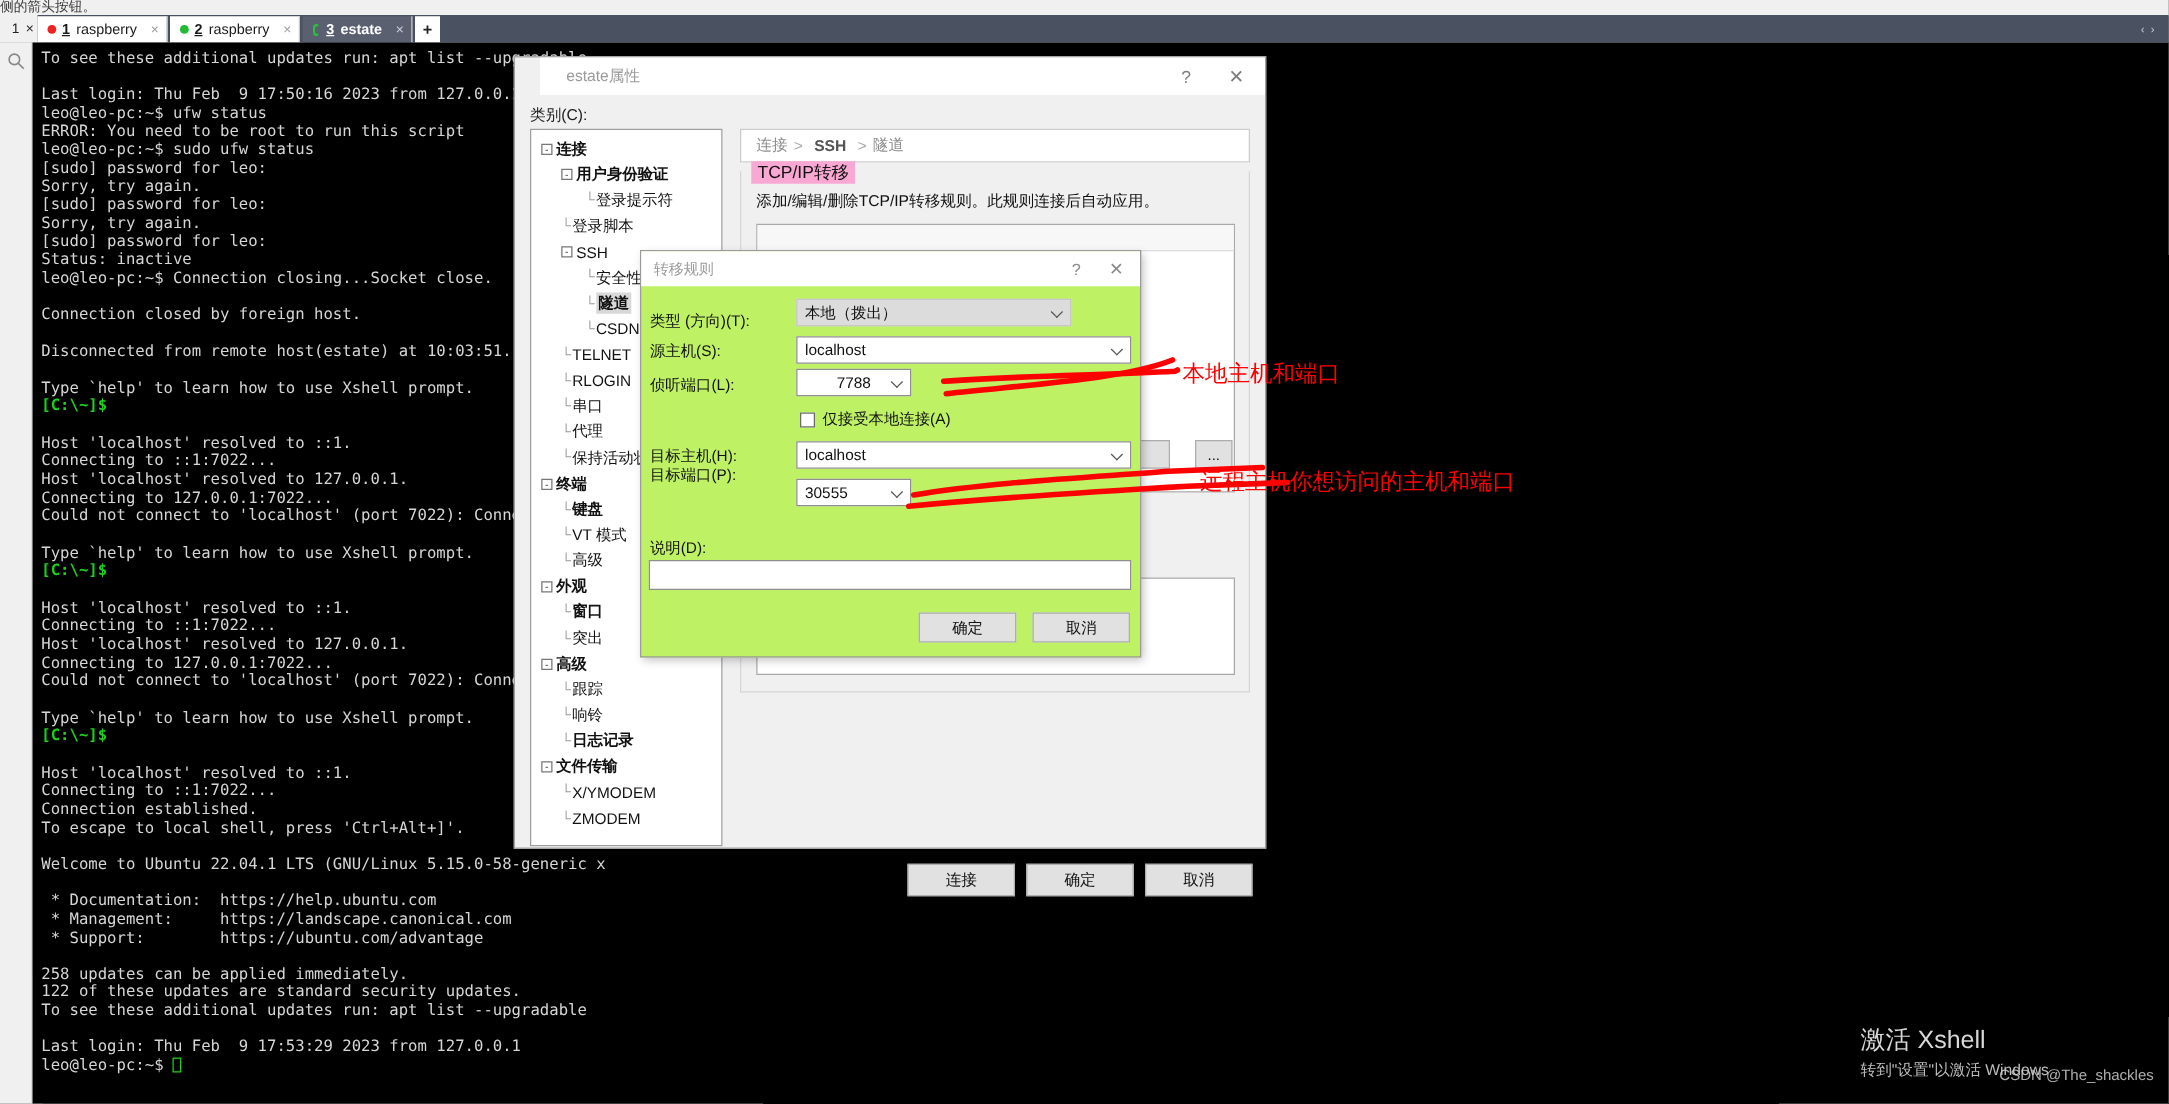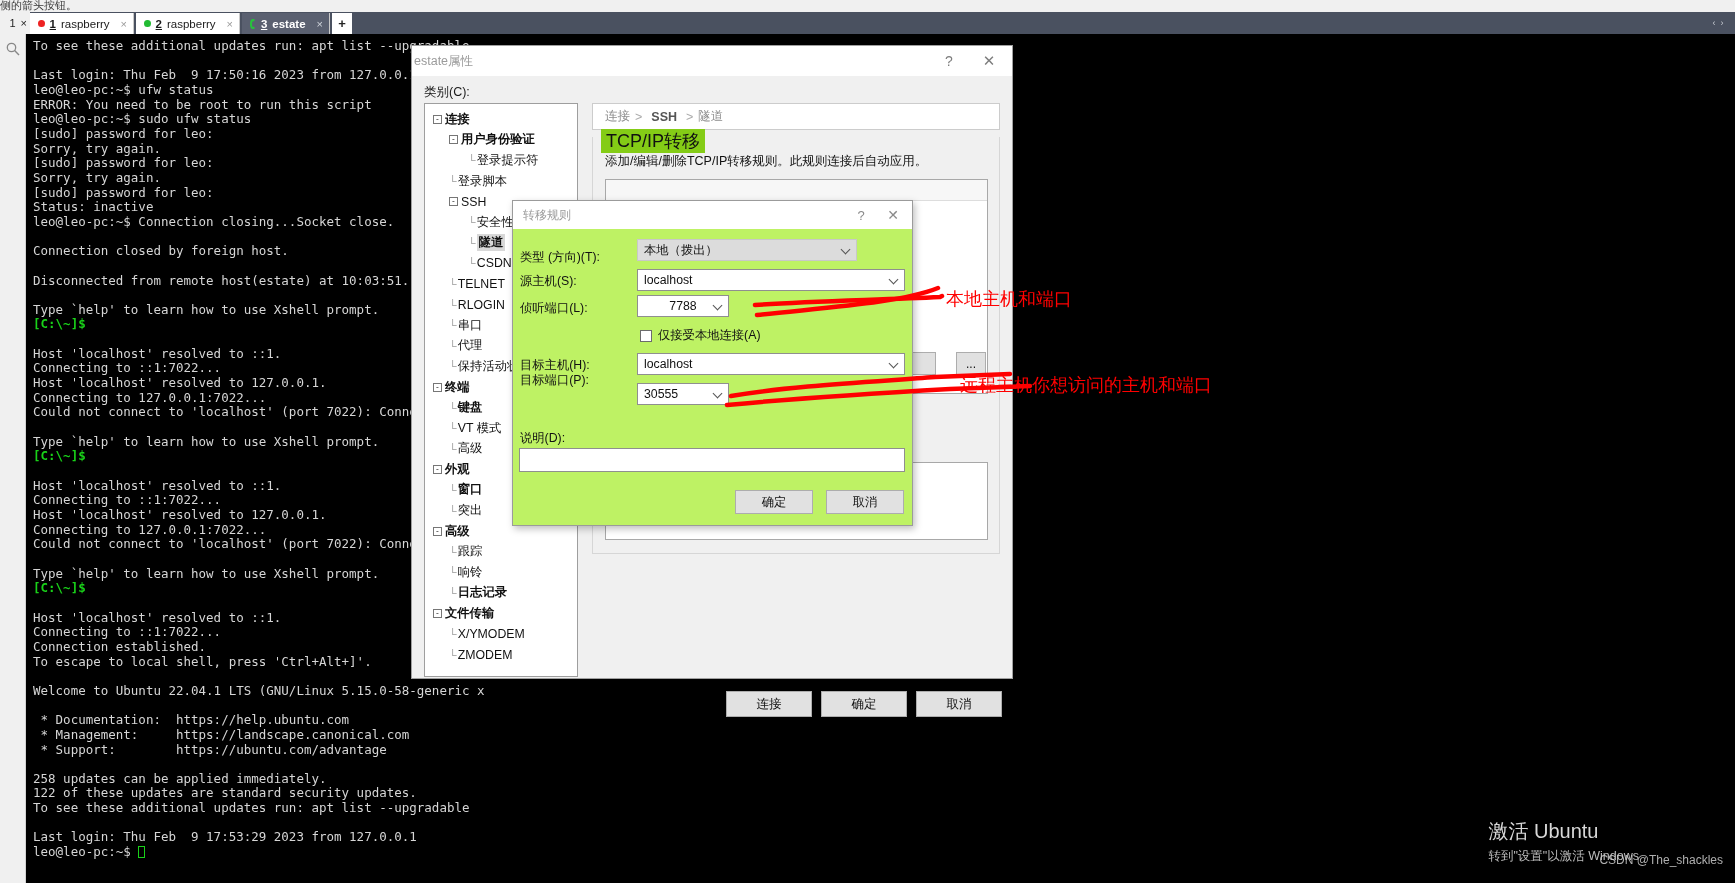--- a/index.html
+++ b/index.html
@@ -89,21 +89,21 @@
   }
 
   
   #props-dialog {
     position:absolute; left:411px; top:45px; width:602px; height:634px;
     background:#f0f0f0; border:1px solid #a0a0a0;
     box-shadow:0 0 0 1px rgba(0,0,0,.06);
   }
   #props-titlebar {
     height:30px; background:#ffffff; position:relative;
-    display:flex; align-items:center; padding-left:2px;
+    display:flex; align-items:center; padding-left:21px;margin-left:20px;
   }
   #props-title { font-size:12.5px; color:#9b9b9b; }
   #props-help, #props-close {
     position:absolute; top:0; height:30px; width:34px;
     display:flex; align-items:center; justify-content:center;
     color:#7d7d7d; font-size:14px;
   }
   #props-help { right:46px; }
   #props-close { right:6px; font-size:15px; }
 
@@ -136,22 +136,22 @@
     font-size:12.5px; color:#8d8d8d;
   }
   #breadcrumb .bold { color:#555; font-weight:bold; margin:0 4px; }
   #breadcrumb .sep { margin:0 5px; color:#aaa; }
 
   #group-tcp {
     position:absolute; left:180px; top:91px; width:408px; height:417px;
     border:1px solid #d6d6d6; border-top:none;
   }
   #group-tcp-legend {
-    position:absolute; left:189px; top:83px; background:#84cc16;
-    padding:0 5px; font-size:18px; color:#111;
+    position:absolute; left:189px; top:83px; background:#f9a8d4;
+    padding:0 5px; font-size:14px; color:#111;
   }
   #tcp-desc {
     position:absolute; left:193px; top:107px; font-size:12.5px; color:#111;
   }
   #rules-list {
     position:absolute; left:193px; top:133px; width:383px; height:215px;
     background:#fff; border:1px solid #a8a8a8;
   }
   #rules-list .lhead {
     height:21px; background:#f7f7f7; border-bottom:1px solid #ddd;
@@ -497,18 +497,18 @@
   <svg id="annots" viewBox="0 0 1735 883">
     <path d="M755,305 C810,301 880,300 940,297 L942,296" stroke="#ff0000" stroke-width="4.5" fill="none" stroke-linecap="round"></path>
     <path d="M757,315 C830,307 900,303 938,288" stroke="#ff0000" stroke-width="4.5" fill="none" stroke-linecap="round"></path>
     <path d="M731,396 C790,386 870,382 935,377 L1010,374" stroke="#ff0000" stroke-width="4.5" fill="none" stroke-linecap="round"></path>
     <path d="M727,405 C800,398 880,393 950,389 L1030,386" stroke="#ff0000" stroke-width="4.5" fill="none" stroke-linecap="round"></path>
   </svg>
   <div class="annot-text" style="left:946px; top:287px;">本地主机和端口</div>
   <div class="annot-text" style="left:960px; top:373px;">远程主机你想访问的主机和端口</div>
 
   <div id="win-activate">
-    <div class="w1">激活 Ubuntu</div>
+    <div class="w1">激活 Xshell</div>
     <div class="w2">转到"设置"以激活 Windows</div>
   </div>
   <div id="csdn-mark">CSDN @The_shackles</div>
 
 </div>
 
 </body></html>

